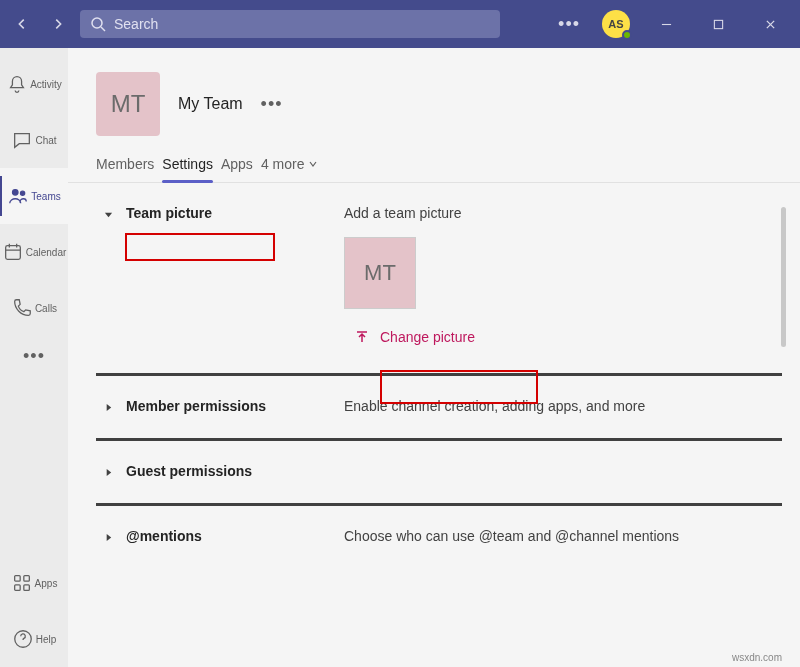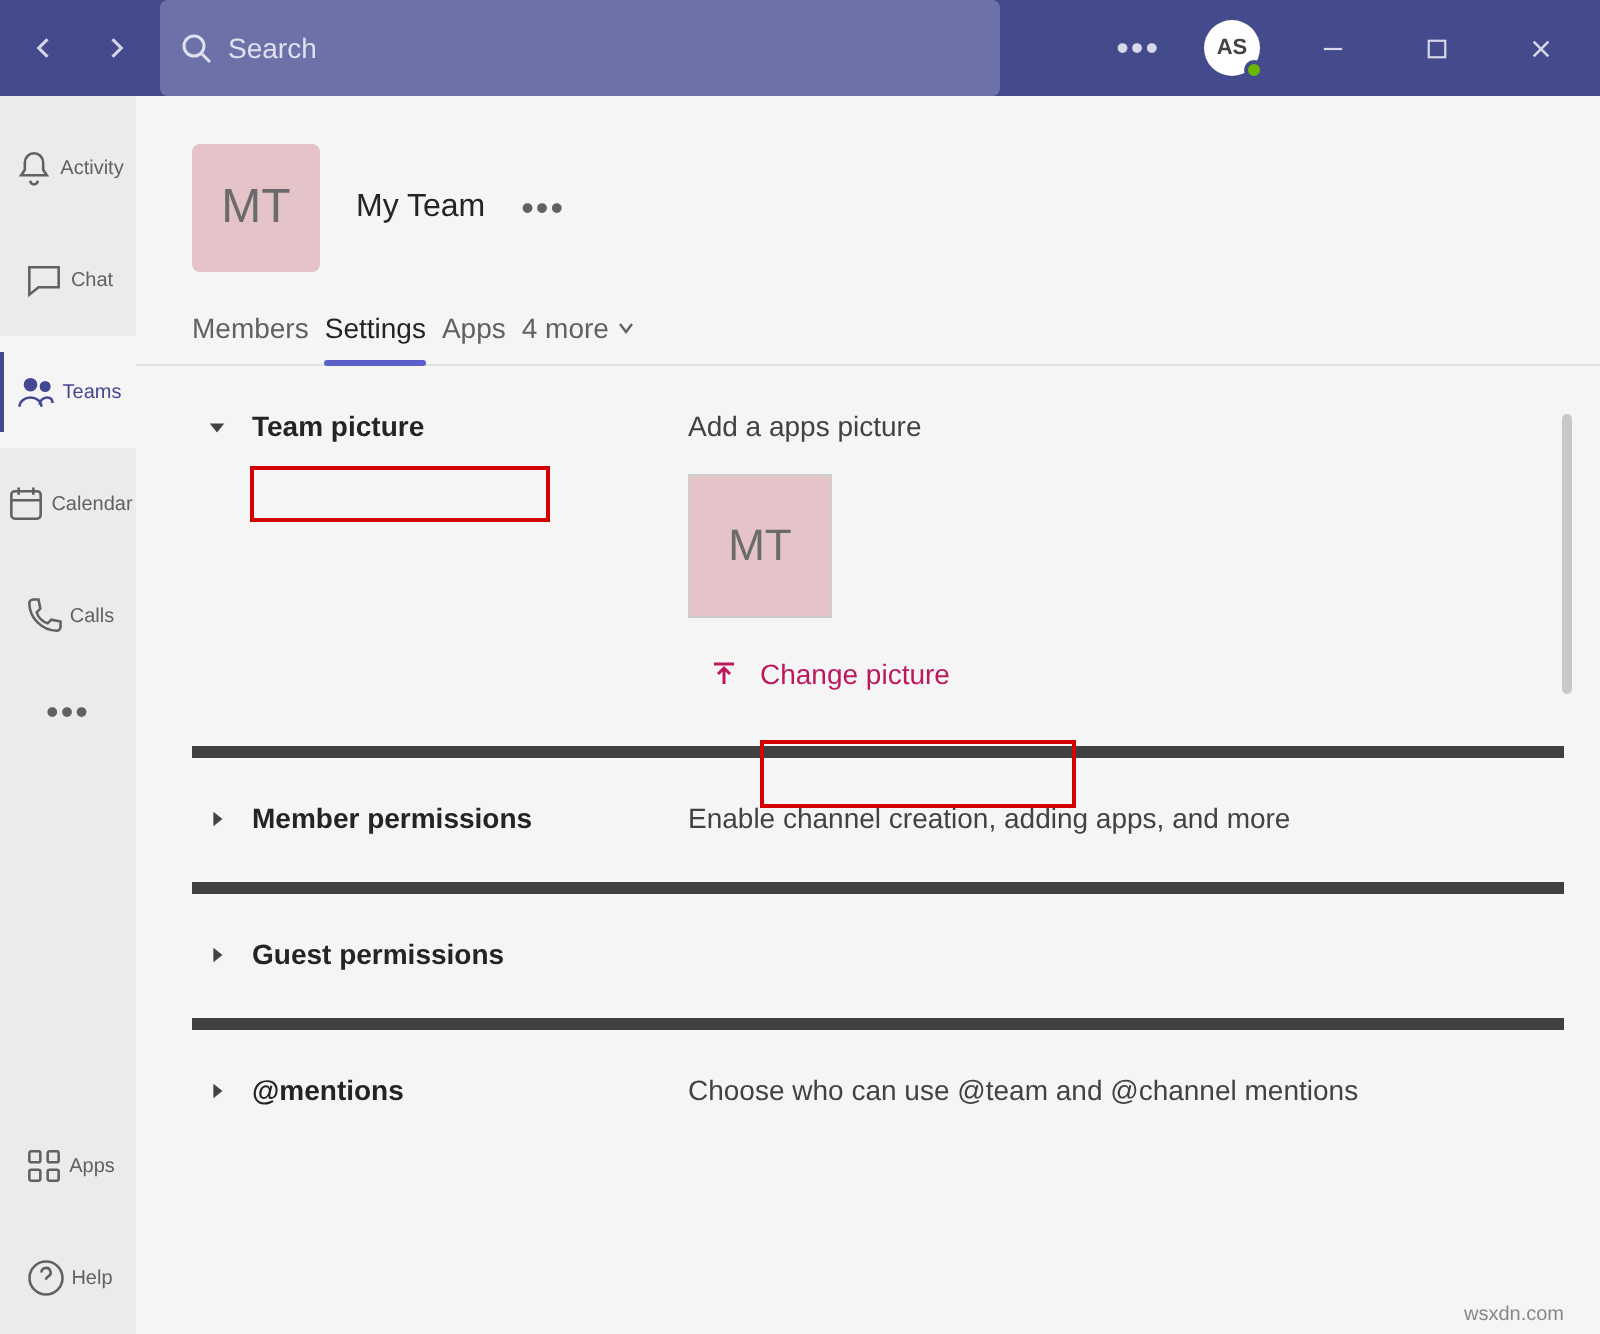--- a/index.html
+++ b/index.html
@@ -2,26 +2,26 @@
 <html><head>
 <meta charset="utf-8">
 <style>
   * { box-sizing: border-box; margin: 0; padding: 0; font-family: "Segoe UI", Arial, sans-serif; }
   body { width: 800px; height: 667px; overflow: hidden; background: #f5f5f5; position: relative; }
 
   
   .titlebar { height: 48px; background: #444b8c; display: flex; align-items: center; padding: 0 8px; gap: 8px; }
   .nav-btn { width: 28px; height: 28px; display: flex; align-items: center; justify-content: center; color: #d8d8e8; cursor: pointer; border-radius: 3px; }
   .nav-btn svg { width: 14px; height: 14px; stroke: currentColor; }
-  .search { flex: 0 0 420px; height: 48px; background: #6c72a8; border-radius: 4px; display: flex; align-items: center; padding: 0 10px; gap: 8px; color: #e0e0f0; }
+  .search { flex: 0 0 420px; height: 28px; background: #6c72a8; border-radius: 4px; display: flex; align-items: center; padding: 0 10px; gap: 8px; color: #e0e0f0; }
   .search svg { width: 16px; height: 16px; stroke: currentColor; }
   .search span { font-size: 14px; }
   .title-spacer { flex: 1; }
   .more-dots { color: #d8d8e8; font-size: 18px; letter-spacing: 1px; padding: 0 8px; cursor: pointer; }
-  .avatar { width: 28px; height: 28px; border-radius: 50%; background: #ffffff; color: #444; font-size: 11px; font-weight: 600; display: flex; align-items: center; justify-content: center; position: relative; margin: 4px 6px; }
+  .avatar { width: 28px; height: 28px; border-radius: 50%; background: #fde047; color: #444; font-size: 11px; font-weight: 600; display: flex; align-items: center; justify-content: center; position: relative; margin: 4px 6px; }
   .avatar .presence { width: 10px; height: 10px; border-radius: 50%; background: #6bb700; border: 2px solid #444b8c; position: absolute; bottom: -2px; right: -2px; }
   .win-btn { width: 44px; height: 28px; display: flex; align-items: center; justify-content: center; color: #d8d8e8; cursor: pointer; }
   .win-btn svg { width: 11px; height: 11px; stroke: currentColor; }
 
   
   .body { display: flex; height: calc(100% - 48px); }
   .sidebar { width: 68px; background: #ebebeb; display: flex; flex-direction: column; align-items: center; padding-top: 8px; }
   .side-item { width: 68px; height: 56px; display: flex; flex-direction: row; align-items: center; justify-content: center; gap: 2px; font-size: 10px; color: #616161; cursor: pointer; position: relative; }
   .side-item.active { background: #f5f5f5; color: #444791; }
   .side-item.active::before { content: ""; position: absolute; left: 0; top: 8px; bottom: 8px; width: 2px; background: #444791; }
@@ -40,21 +40,21 @@
   .tabs { display: flex; gap: 8px; padding: 8px 28px 0 28px; border-bottom: 1px solid #e1e1e1; font-size: 14px; color: #616161; align-items: center;}
   .tab { padding-bottom: 10px; cursor: pointer; position: relative; }
   .tab.active { color: #242424; font-weight: 400; }
   .tab.active::after { content: ""; position: absolute; left: 0; right: 0; bottom: -1px; height: 3px; background: #5b5fc7; border-radius: 2px; }
   .tab-more { display: flex; align-items: center; gap: 4px; padding-bottom: 10px; cursor: pointer; color:#616161;}
   .tab-more svg { width: 10px; height: 10px; stroke: currentColor; }
 
   .content-scroll { flex: 1; overflow-y: auto; padding: 0 18px 0 28px; position: relative; }
   .scroll-thumb { position: absolute; right: 14px; top: 24px; width: 5px; height: 140px; background: #c8c8c8; border-radius: 3px; }
 
-  .section { padding: 22px 60px 22px 8px; border-bottom: 6px solid #404040; display: flex; }
+  .section { padding: 22px 60px 22px 8px; border-bottom: 3px solid #404040; display: flex; }
   .section:last-child { border-bottom: none; }
   .sec-left { width: 240px; display: flex; gap: 10px; align-items: flex-start; }
   .sec-caret { width: 12px; display:inline-block; }
   .sec-caret svg { width: 9px; height: 9px; fill: #424242; }
   .sec-title { font-size: 14px; font-weight: 700; color: #242424; }
   .sec-right { flex: 1; font-size: 14px; color: #424242; }
 
   .pic-box { width: 72px; height: 72px; background: #e4c3c9; color: #6b6b6b; display: flex; align-items: center; justify-content: center; font-size: 22px; margin: 16px 0 14px 0; border: 1px solid #ccc; }
   .change-link { display: inline-flex; align-items: center; gap: 10px; color: #be185d; cursor: pointer; font-size: 14px; padding: 6px 10px; }
   .change-link svg { width: 16px; height: 16px; stroke: currentColor; fill: none; stroke-width: 1.5;}
@@ -192,21 +192,21 @@
       <div class="section">
         <div class="sec-left">
           <span class="sec-caret">
             <svg viewBox="0 0 10 10">
                 <path d="M1 3 L5 8 L9 3 Z"></path>
               </svg>
           </span>
           <span class="sec-title">Team picture</span>
         </div>
         <div class="sec-right">
-          <div>Add a apps picture</div>
+          <div>Add a team picture</div>
           <div class="pic-box">
             <span>MT</span>
           </div>
           <div class="change-link">
             <svg viewBox="0 0 16 16">
                 <path d="M8 13V5M5 8l3-3 3 3M3 3h10"></path>
               </svg>
             <span>Change picture</span>
           </div>
         </div>

